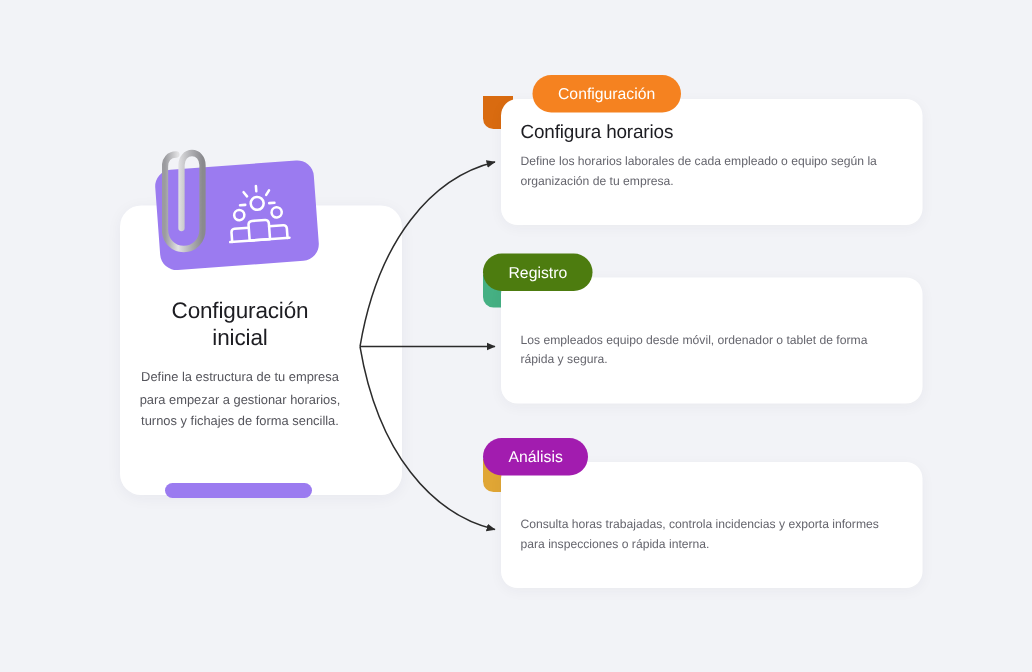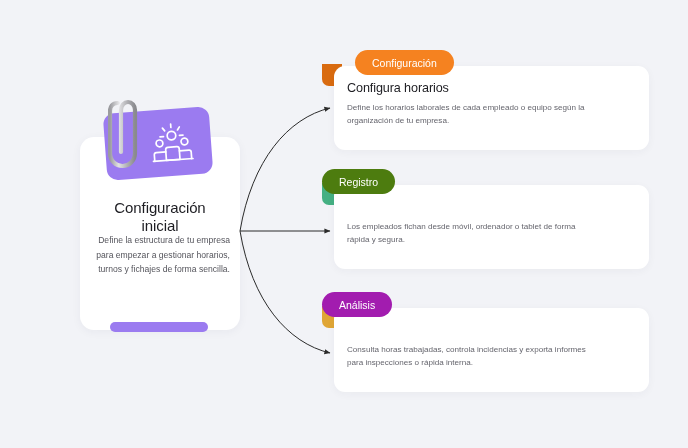--- a/index.html
+++ b/index.html
@@ -30,21 +30,21 @@
     height: 448px;
     pointer-events: none;
     z-index: 3;
   }
 
   
   .hero-card {
     position: absolute;
     left: 80px;
     top: 137px;
-    width: 160px;
+    width: 188px;
     height: 193px;
     background: #ffffff;
     border-radius: 14px;
     box-shadow: 0 2px 10px rgba(40,40,80,0.05);
     z-index: 2;
   }
   .hero-title {
     position: absolute;
     left: 14px;
     top: 62px;
@@ -52,23 +52,23 @@
     text-align: center;
     font-size: 15px;
     line-height: 18px;
     color: #1d1d22;
     font-weight: 400;
     letter-spacing: -0.1px;
   }
   .hero-body {
     position: absolute;
     left: 10px;
-    top: 96px;
+    top: 107px;
     width: 140px;
-    text-align: right;
+    text-align: center;
     font-size: 8.6px;
     line-height: 14.6px;
     color: #55555c;
   }
 
   .hero-icon-card {
     position: absolute;
     left: 105px;
     top: 110px;
     width: 106px;
@@ -129,21 +129,21 @@
     top: 14px;
     width: 20px;
     height: 22px;
     border-radius: 0 0 7px 7px;
     z-index: 1;
   }
   .step-card {
     position: absolute;
     left: 12px;
     top: 16px;
-    width: 315px;
+    width: 281px;
     height: 84px;
     background: #ffffff;
     border-radius: 11px;
     box-shadow: 0 2px 9px rgba(40,40,80,0.045);
     z-index: 2;
   }
   .step-heading {
     position: absolute;
     left: 13px;
     top: 15px;
@@ -220,21 +220,21 @@
     <div class="step-card">
       <div class="step-heading">Configura horarios</div>
       <div class="step-body">Define los horarios laborales de cada empleado o equipo según la organización de tu empresa.</div>
     </div>
     <div class="step-badge" style="background: rgb(245, 130, 32); margin-left: 33px;">Configuración</div>
   </div>
 
   <div class="step" style="left:322px; top:169px;">
     <div class="step-badge-tail" style="background: rgb(69, 176, 131);"></div>
     <div class="step-card">
-      <div class="step-body">Los empleados fichan desde móvil, ordenador o tablet de forma rápida y segura.</div>
+      <div class="step-body">Los empleados equipo desde móvil, ordenador o tablet de forma rápida y segura.</div>
     </div>
     <div class="step-badge" style="background: #4d7c0f;">Registro</div>
   </div>
 
   <div class="step" style="left:322px; top:292px;">
     <div class="step-badge-tail" style="background: rgb(224, 166, 53);"></div>
     <div class="step-card">
       <div class="step-body">Consulta horas trabajadas, controla incidencias y exporta informes para inspecciones o rápida interna.</div>
     </div>
     <div class="step-badge" style="background: #a21caf;">Análisis</div>

